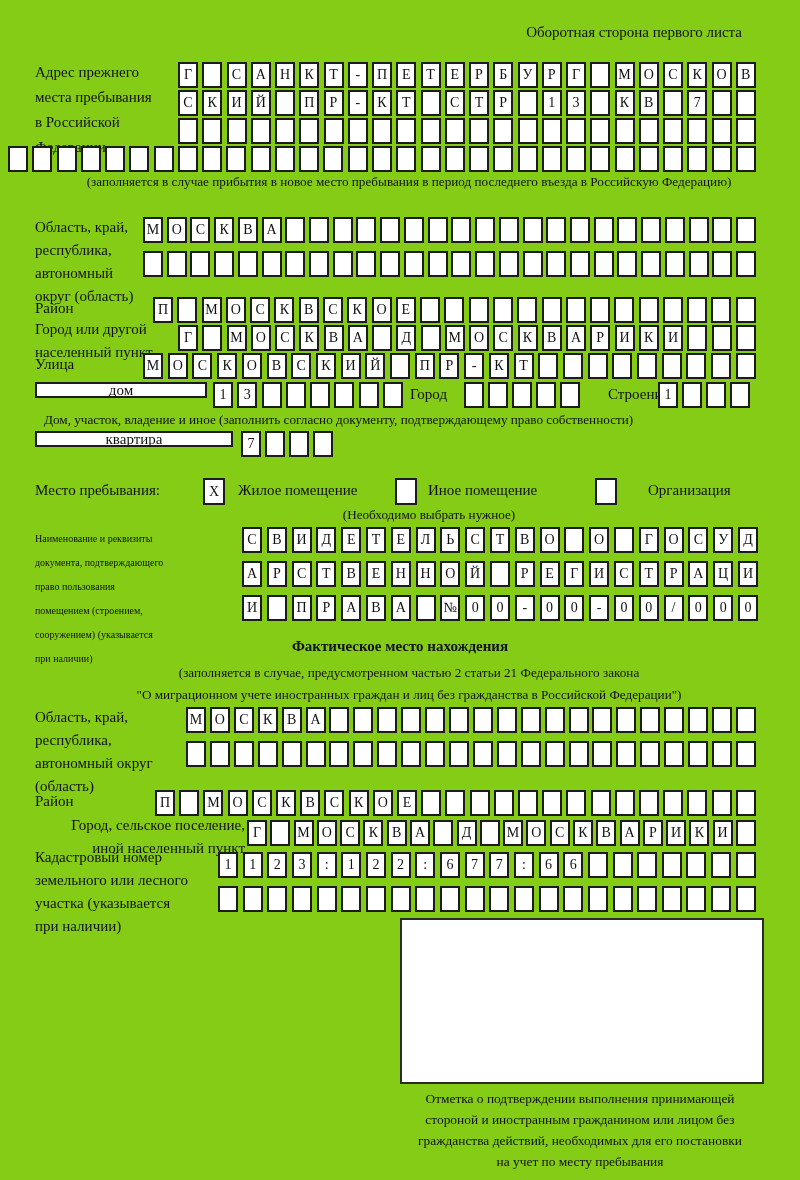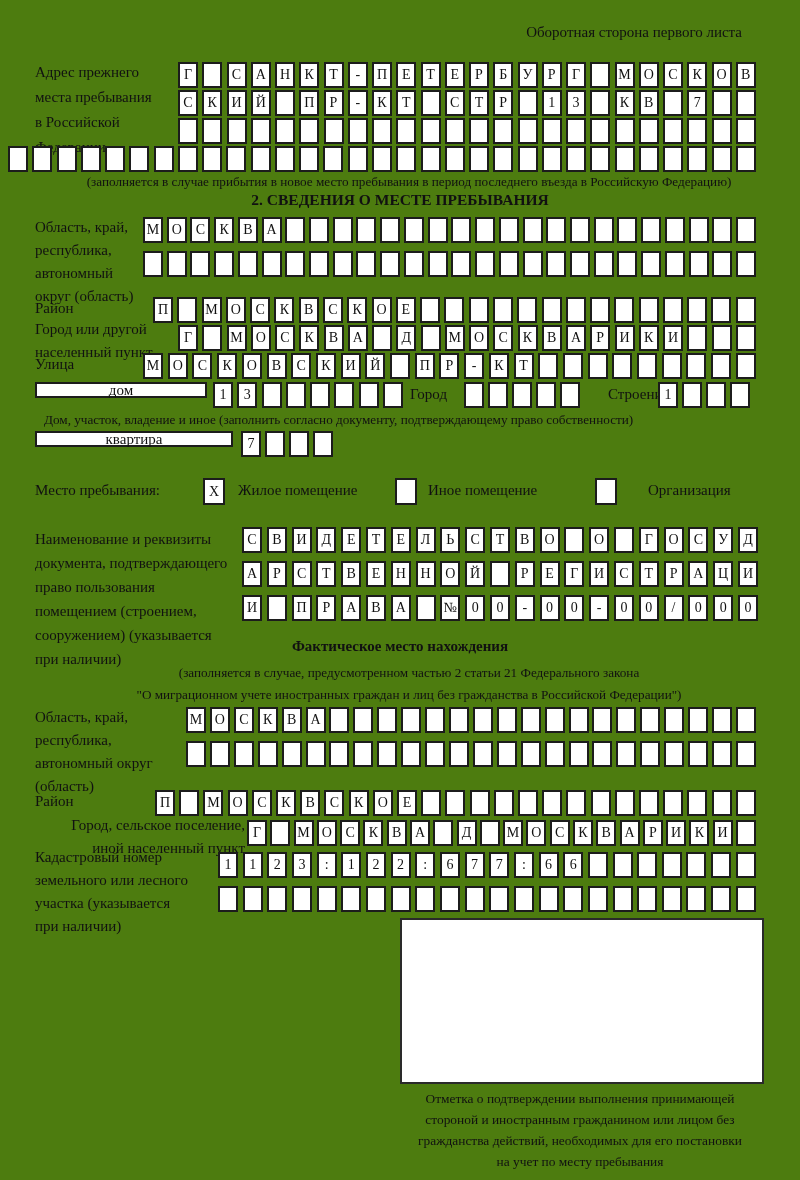--- a/index.html
+++ b/index.html
@@ -1,17 +1,17 @@
 <!DOCTYPE html>
 <html><head>
 <meta charset="utf-8">
 <style>
   html,body{margin:0;padding:0;background:#fff;}
   body{width:800px;height:1180px;font-family:"Liberation Serif","DejaVu Serif",serif;color:#111;}
-  .page{position:relative;width:800px;height:1180px;background:#4d7c0f;overflow:hidden;}
+  .page{position:relative;width:800px;height:1180px;background:#84cc16;overflow:hidden;}
   .abs{position:absolute;}
   .lbl{font-size:15px;line-height:25px;white-space:pre-line;}
   .lbl-tight{font-size:15px;line-height:23px;white-space:pre-line;}
   .note{font-size:13.2px;white-space:pre-line;margin-left:9px;}
   .center{text-align:center;width:800px;left:0;}
   .heading{font-weight:bold;font-size:15.5px;text-align:center;width:800px;left:0;}
   .cellrow{display:flex;justify-content:space-between;}
   .cell{width:20px;height:26px;border:2px solid #1c1c1c;box-sizing:border-box;
         display:flex;align-items:center;justify-content:center;
         font-size:14px;background:#fff;flex:0 0 20px;}
@@ -139,21 +139,20 @@
       <span class="cell"></span>
       <span class="cell"></span>
       <span class="cell"></span>
       <span class="cell"></span>
       <span class="cell"></span>
       <span class="cell"></span>
       <span class="cell"></span>
     </div>
   <div class="abs note center" style="top:174px;">(заполняется в случае прибытия в новое место пребывания в период последнего въезда в Российскую Федерацию)</div>
 
-  <div class="abs heading" style="top:191px;">2. СВЕДЕНИЯ О МЕСТЕ ПРЕБЫВАНИЯ</div>
 
   <div class="abs lbl-tight" style="left:35px;top:216px;width:120px;">Область, край,
 республика,
 автономный
 округ (область)</div>
   <div class="abs cellrow" style="left:143px;top:217px;width:613px;">
       <span class="cell">М</span>
       <span class="cell">О</span>
       <span class="cell">С</span>
       <span class="cell">К</span>
@@ -332,22 +331,23 @@
       <span class="cell"></span>
     </div>
 
   <div class="inline-lbl" style="left:35px;top:482px;">Место пребывания:</div>
   <div class="checkcell" style="left:203px;top:478px;">X</div>
   <div class="inline-lbl" style="left:238px;top:482px;">Жилое помещение</div>
   <div class="checkcell" style="left:395px;top:478px;"></div>
   <div class="inline-lbl" style="left:428px;top:482px;">Иное помещение</div>
   <div class="checkcell" style="left:595px;top:478px;"></div>
   <div class="inline-lbl" style="left:648px;top:482px;">Организация</div>
-
-  <div class="abs" style="left:35px;top:527px;width:205px;font-size:15px;line-height:24px;white-space:pre-line;">Наименование и реквизиты
+  <div class="abs note" style="left:160px;top:507px;width:520px;text-align:center;">(Необходимо выбрать нужное)</div>
+
+  <div class="abs" style="left:35px;top:527px;width:205px;font-size:10px;line-height:24px;white-space:pre-line;">Наименование и реквизиты
 документа, подтверждающего
 право пользования
 помещением (строением,
 сооружением) (указывается
 при наличии)</div>
   <div class="abs cellrow" style="left:242px;top:527px;width:516px;">
       <span class="cell">С</span>
       <span class="cell">В</span>
       <span class="cell">И</span>
       <span class="cell">Д</span>

